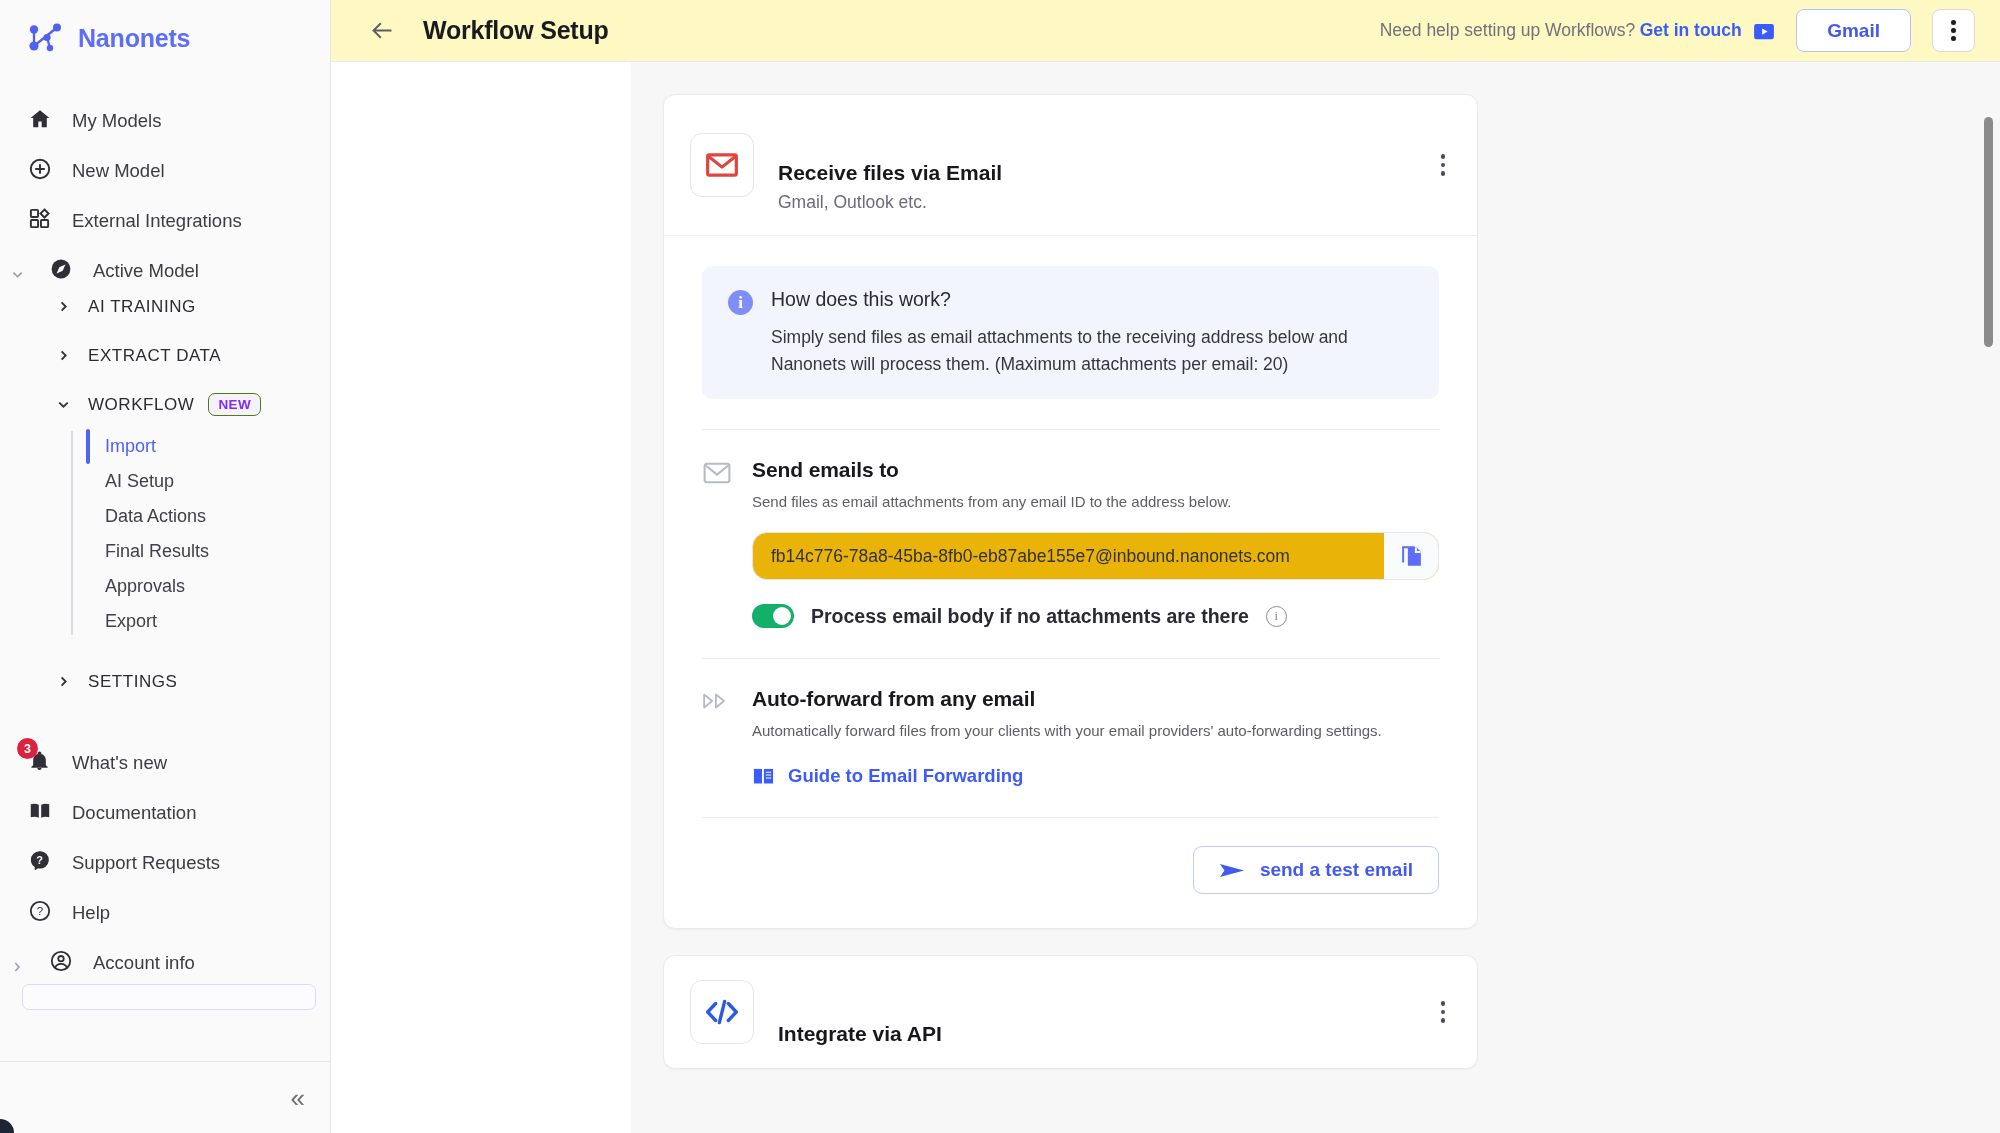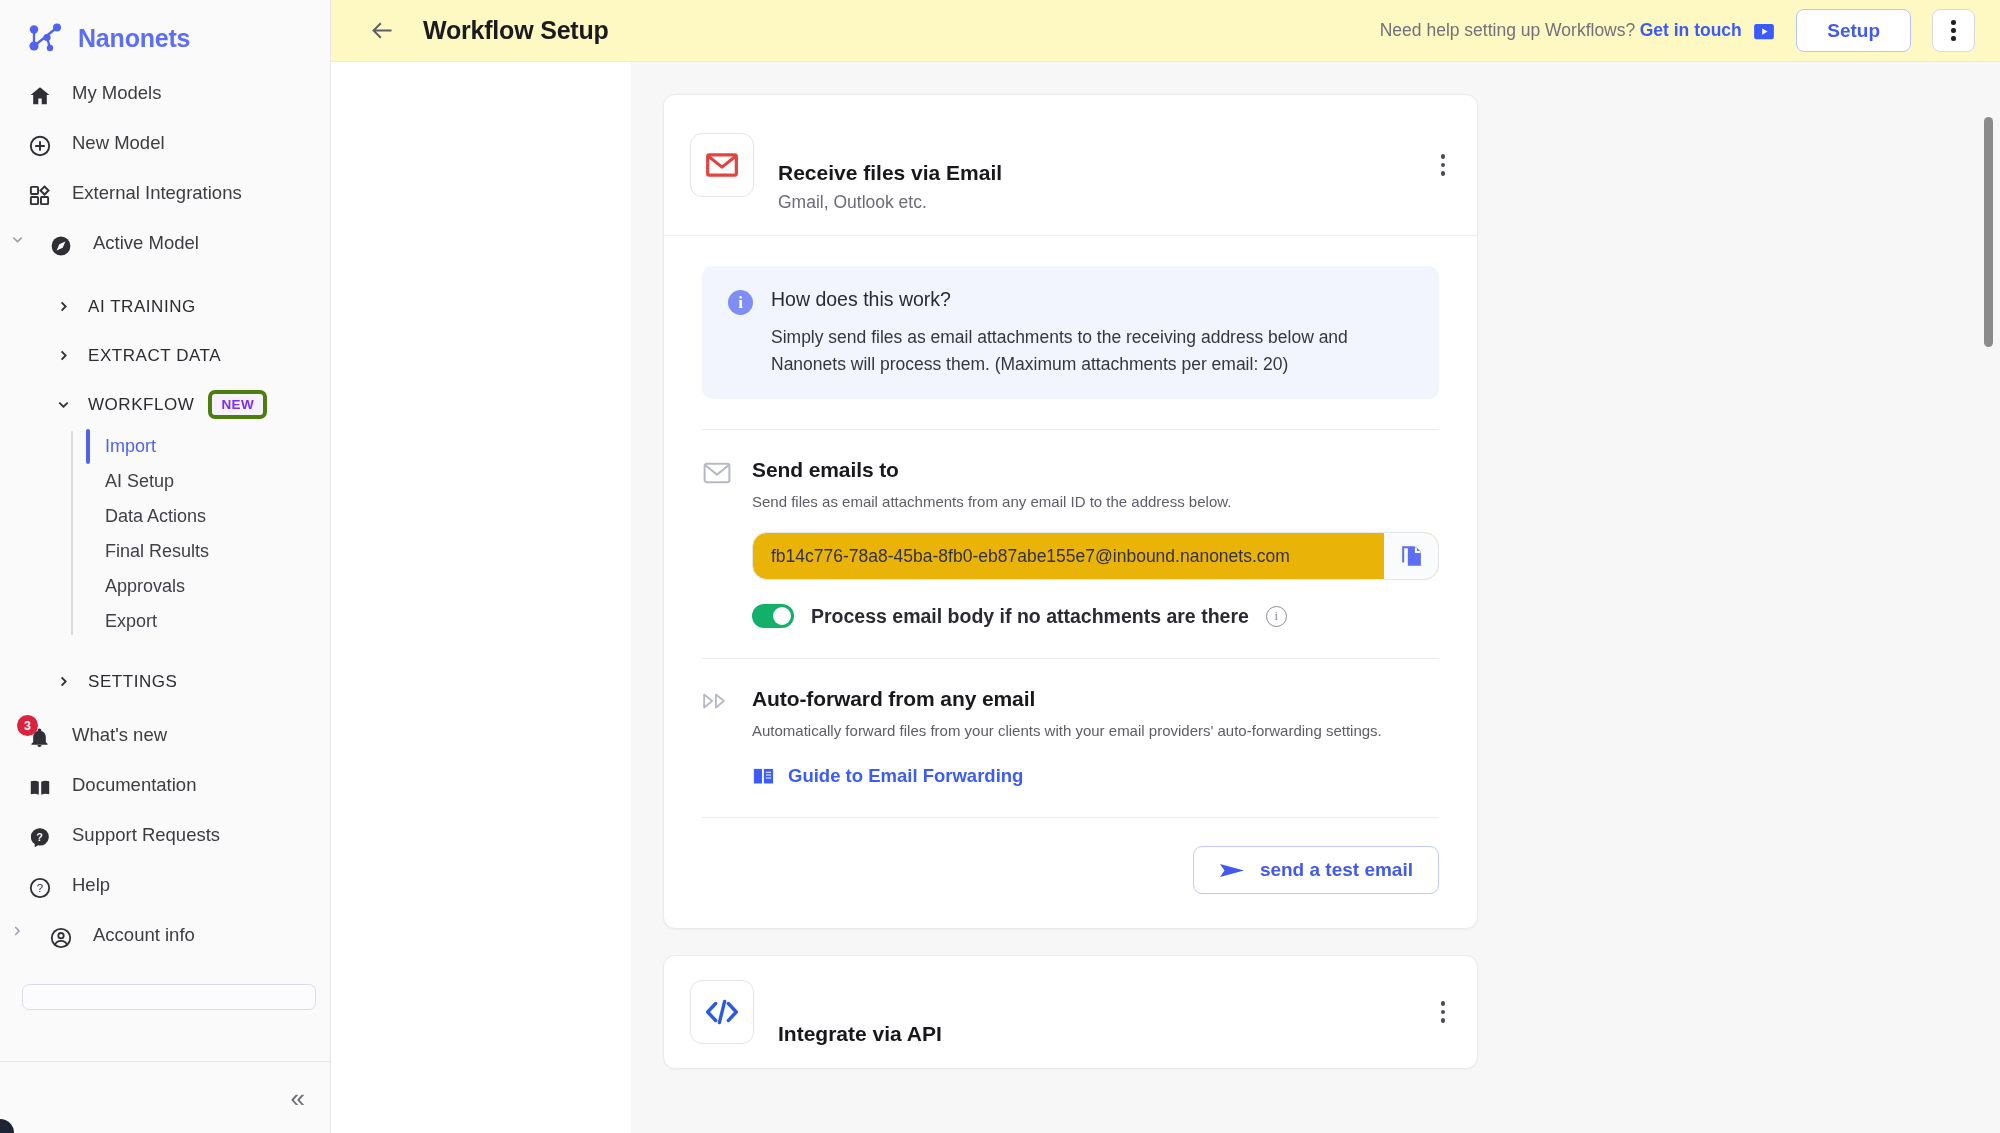--- a/index.html
+++ b/index.html
@@ -19,36 +19,36 @@
     position: relative;
     flex: 0 0 331px;
     display: flex; flex-direction: column;
   }
   .brand { display: flex; align-items: center; gap: 14px; height: 76px; padding-left: 26px; }
   .brand-logo { width: 38px; height: 34px; flex: 0 0 38px; }
   .brand-name { font-size: 25px; font-weight: 700; color: #5b6ef5; letter-spacing: -0.2px; }
 
   .nav { padding-top: 6px; }
   .nav-item {
-    display: flex; align-items: flex-start;
+    display: flex; align-items: flex-end;
     height: 50px; padding-left: 26px; gap: 19px;
     cursor: pointer; position: relative;
   }
   .nav-item .ico { width: 27px; height: 27px; flex: 0 0 27px; display: flex; align-items: center; justify-content: center; color: #2f2f35; }
   .nav-label { font-size: 18.5px; color: #3c3c42; white-space: nowrap; }
 
   .nav-item.has-caret { padding-left: 6px; }
   .caret { width: 22px; flex: 0 0 22px; display: flex; align-items: center; justify-content: center; color: #9aa0b0; font-size: 15px; }
   .caret.dark { color: #333; }
 
   .group-row { display: flex; align-items: center; height: 49px; padding-left: 52px; gap: 14px; cursor: pointer; }
   .group-label { font-size: 17px; color: #2b2b31; letter-spacing: 0.55px; }
   .badge-new {
     font-size: 13.5px; font-weight: 700; color: #7b2ff7;
-    border: 4px solid #4d7c0f; background: #f6f1ff;
+    border: 1px solid #4d7c0f; background: #f6f1ff;
     border-radius: 7px; padding: 3px 9px; letter-spacing: 0.4px;
   }
 
   .subnav { position: relative; margin-left: 71px; padding-left: 16px; }
   .subnav::before {
     content: ""; position: absolute; left: 0; top: 2px; bottom: 4px;
     width: 2px; background: #dcdce2;
   }
   .sub-item { position: relative; height: 35px; display: flex; align-items: center; padding-left: 18px; cursor: pointer; }
   .sub-label { font-size: 18px; color: #40404a; }
@@ -413,21 +413,21 @@
         <span>
           <span class="help-text">Need help setting up Workflows?</span>
           <span class="help-link">Get in touch</span>
           <span class="chat-ico">
             <svg viewBox="0 0 24 20" width="22" height="18" fill="currentColor">
                 <rect x="1" y="1" width="22" height="17" rx="2.5"></rect>
                 <path d="M10 6l6 3.5-6 3.5z" fill="#fff"></path>
               </svg>
           </span>
         </span>
-        <button class="btn-done">Setup</button>
+        <button class="btn-done">Gmail</button>
         <button class="btn-kebab">
           <span class="kebab-dots">
               <i></i>
               <i></i>
               <i></i>
             </span>
         </button>
       </div>
     </header>
 

